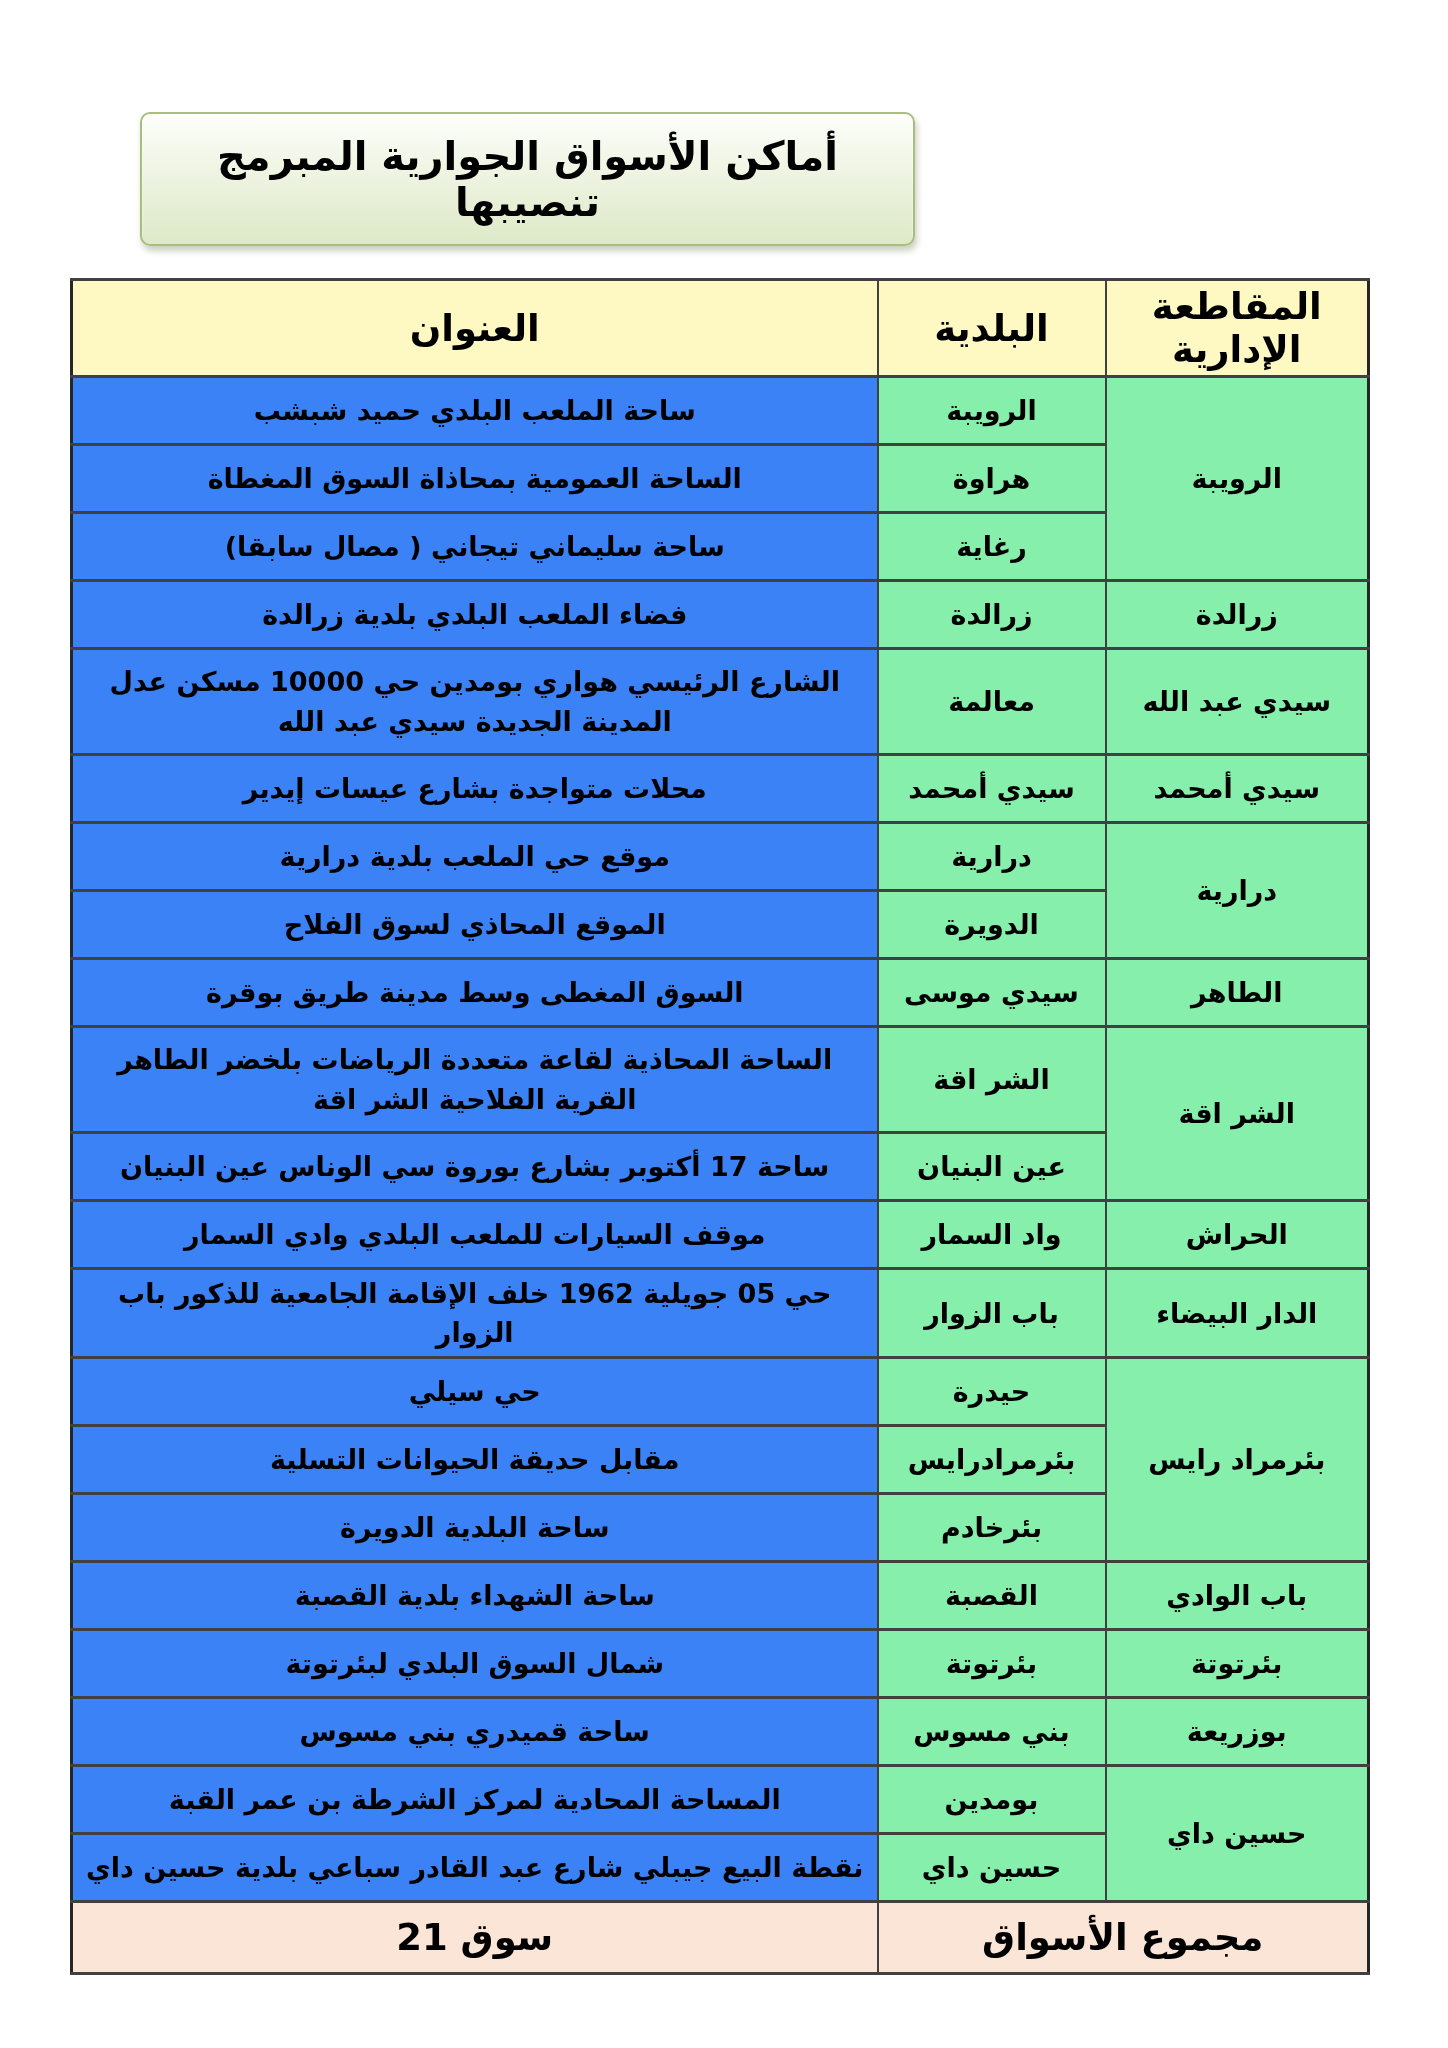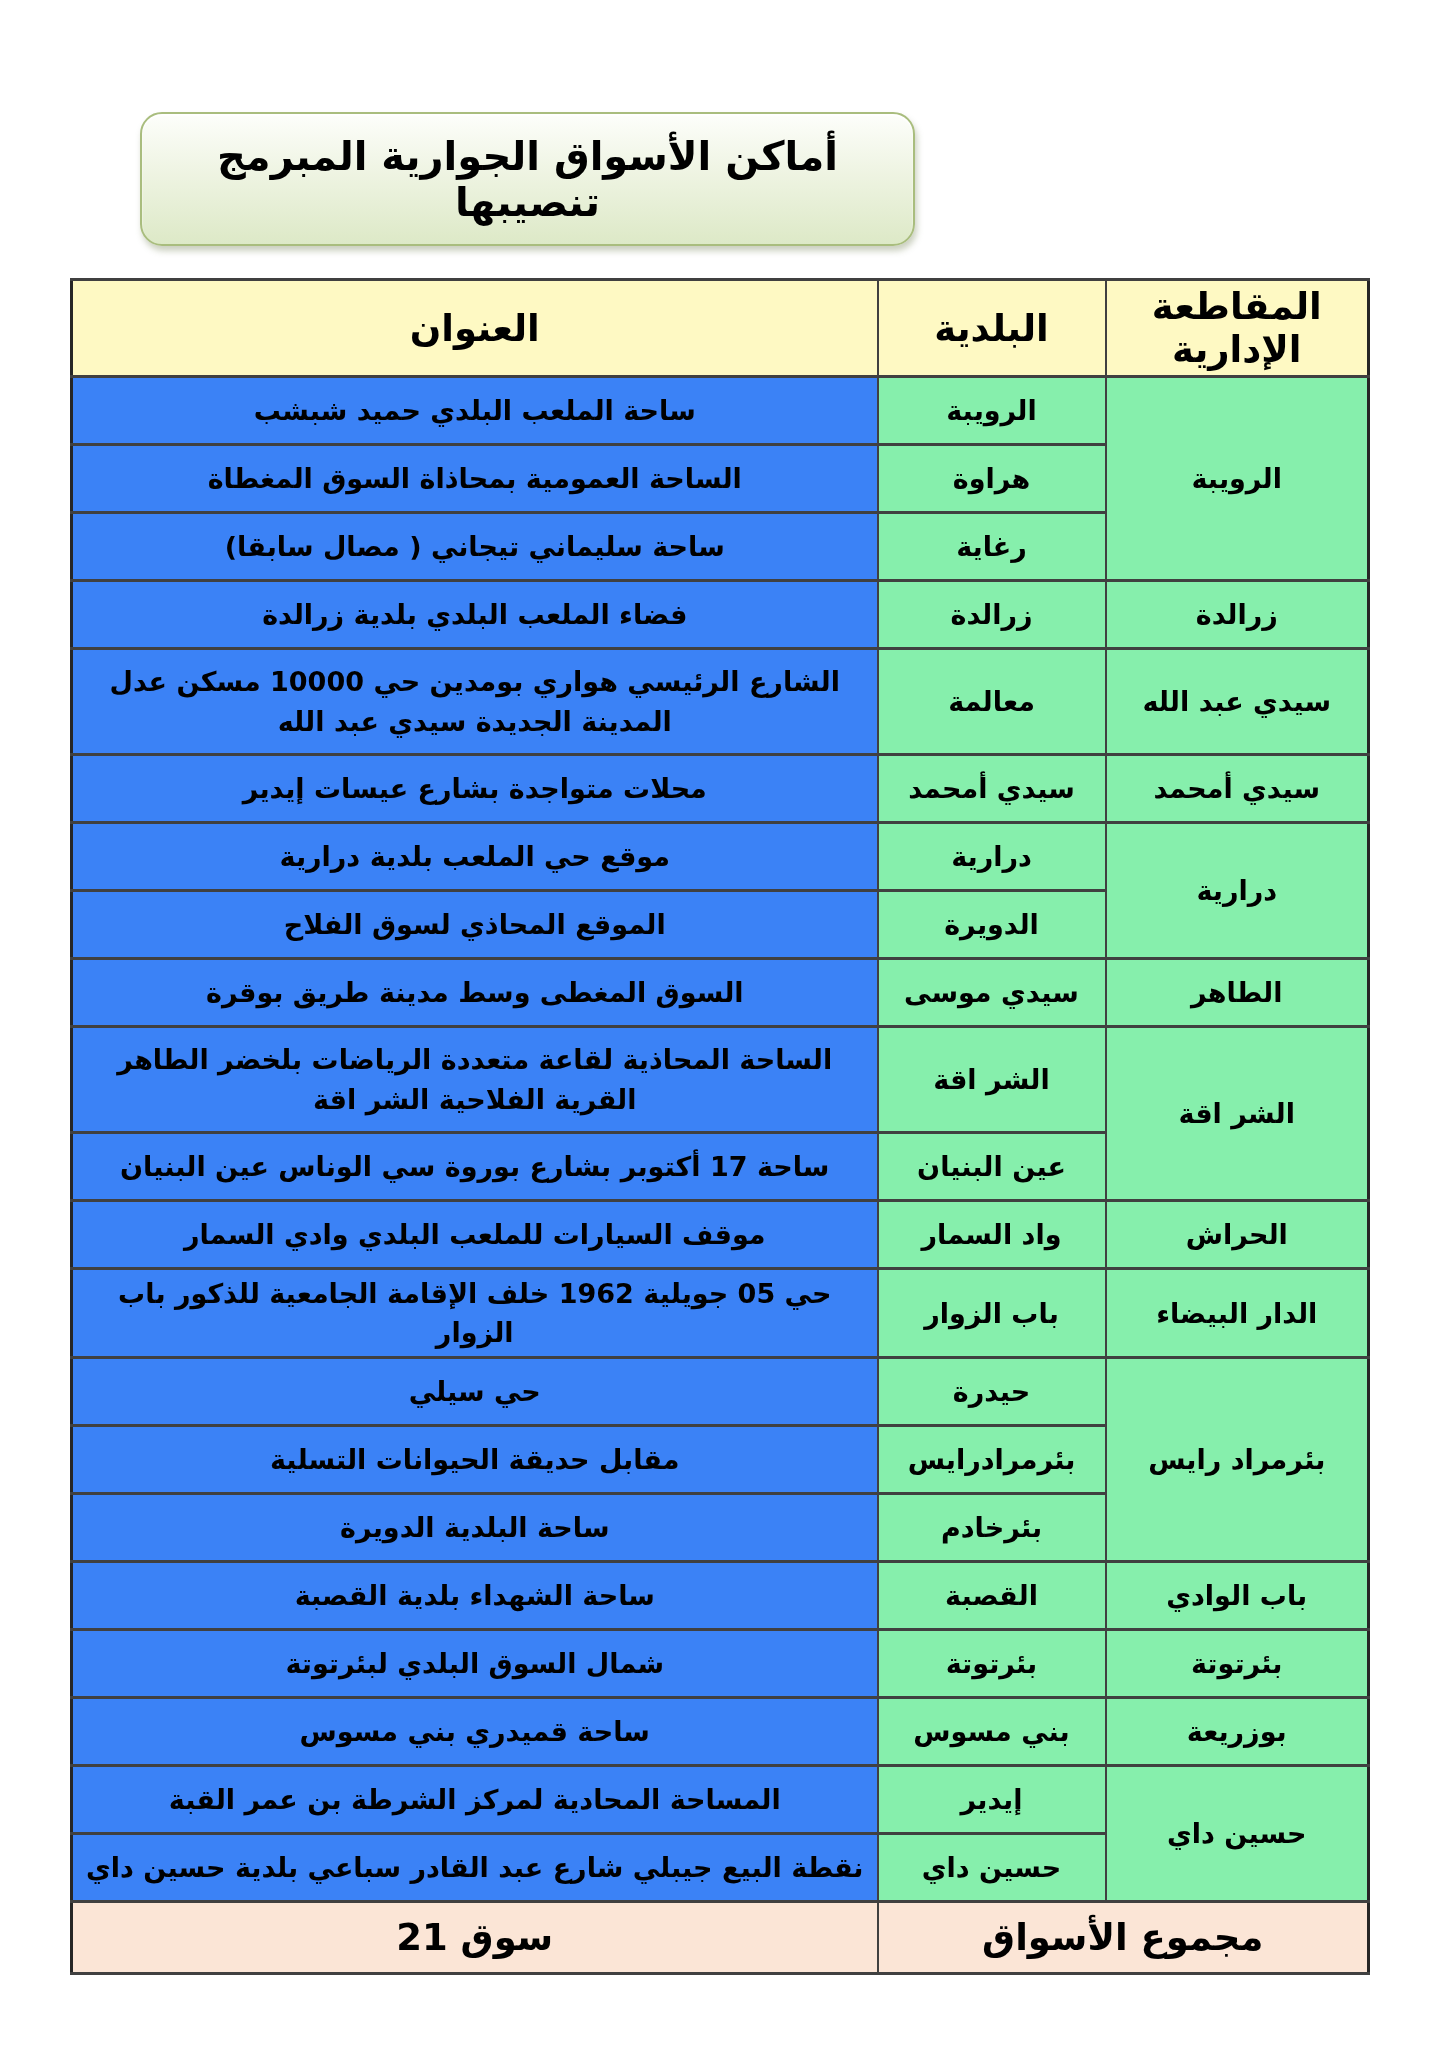--- a/index.html
+++ b/index.html
@@ -9,21 +9,21 @@
     background:#ffffff;
     overflow:hidden;
     font-family:"DejaVu Sans", sans-serif;
     color:#000;
   }
   
   .title-box {
     position:absolute; left:140px; top:112px;
     width:771px; height:130px;
     border:2px solid #a9bd7e;
-    border-radius:22px;
+    border-radius:10px;
     background:linear-gradient(180deg, #fdfefb 0%, #f0f5e5 40%, #dde9c7 100%);
     box-shadow:2px 5px 6px rgba(140,150,115,0.45), inset 0 2px 2px #ffffff;
     display:flex; align-items:center; justify-content:center;
   }
   .title-text {
     font-size:40px; font-weight:bold; direction:rtl; text-align:center;
     letter-spacing:0;
   }
   
   table.markets {
@@ -162,21 +162,21 @@
         <td class="peach">بئرتوتة</td>
         <td class="addr">شمال السوق البلدي لبئرتوتة</td>
       </tr>
       <tr>
         <td class="peach">بوزريعة</td>
         <td class="peach">بني مسوس</td>
         <td class="addr">ساحة قميدري بني مسوس</td>
       </tr>
       <tr>
         <td class="peach" rowspan="2">حسين داي</td>
-        <td class="peach">إيدير</td>
+        <td class="peach">بومدين</td>
         <td class="addr">المساحة المحادية لمركز الشرطة بن عمر القبة</td>
       </tr>
       <tr>
         <td class="peach">حسين داي</td>
         <td class="addr">نقطة البيع جيبلي شارع عبد القادر سباعي بلدية حسين داي</td>
       </tr>
       <tr class="footer-row">
         <td colspan="2">مجموع الأسواق</td>
         <td class="footer-total">21 سوق</td>
       </tr>

